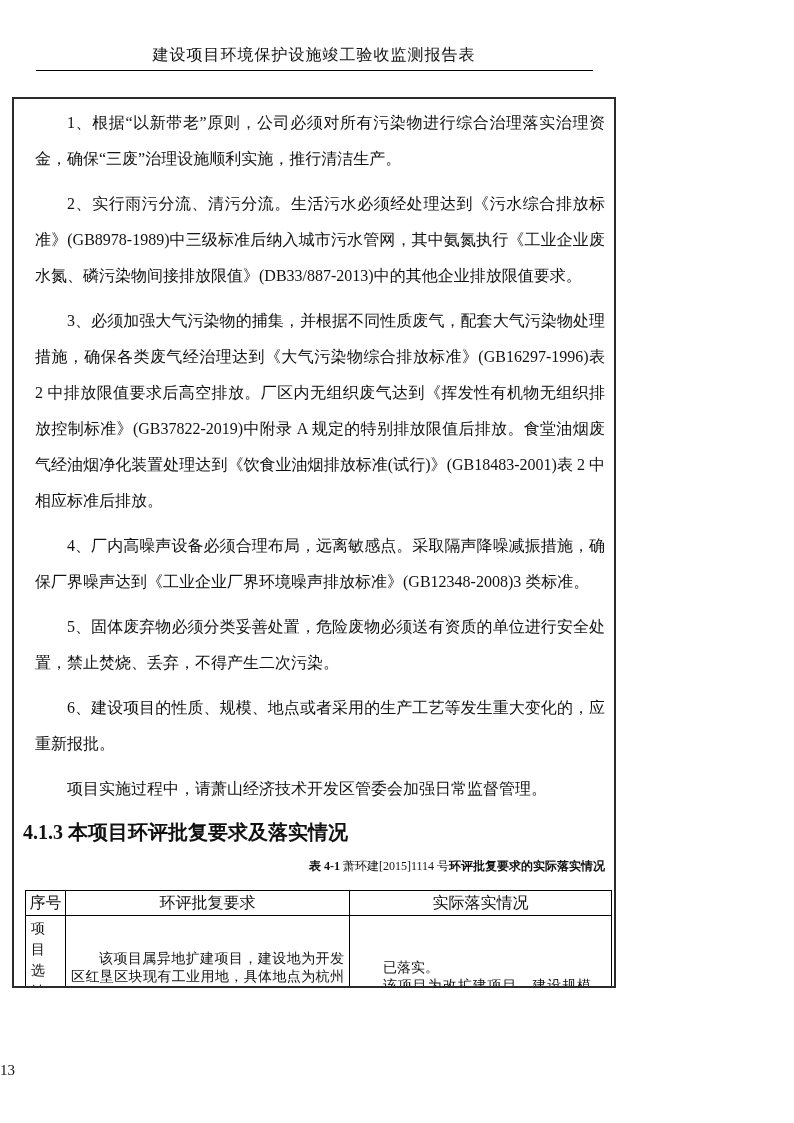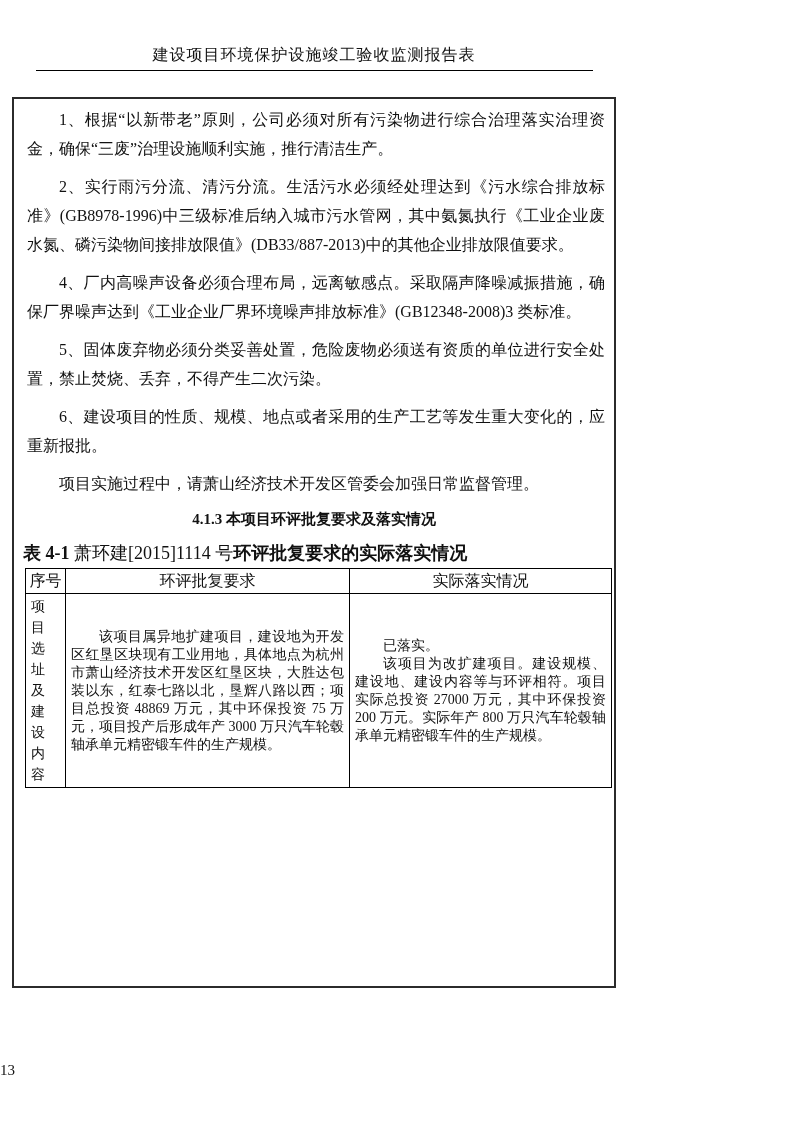--- a/index.html
+++ b/index.html
@@ -28,36 +28,35 @@
   .content-box {
     width: 604px;
     height: 891px;
     margin: 26px auto 0;
     border: 2px solid #2b2b2b;
     padding: 6px 9px 0 9px;
     overflow: hidden;
   }
   .body-p {
     font-size: 16px;
-    line-height: 29px;
-    margin: 0 0 9px 4px;
+    line-height: 36px;
+    margin: 0 0 9px 12px;
     text-indent: 2em;
     text-align: justify;
   }
   .section-heading {
-    font-size: 15px;
+    font-size: 20px;
     font-weight: bold;
     margin: 12px 0 6px 0;
     text-indent: 0;
-    text-align: center;
   }
   .table-caption {
-    text-align: left;
-    font-size: 18px;
-    margin: 12px 0 3px 0;
+    text-align: right;
+    font-size: 12px;
+    margin: 12px 0 15px 0;
   }
   .cap-bold { font-weight: bold; }
   table.approval {
     width: 586px;
     margin-left: 2px;
     border-collapse: collapse;
     table-layout: fixed;
     font-size: 14px;
   }
   table.approval th, table.approval td {
@@ -104,21 +103,22 @@
 <body>
 
 <div class="page">
 
   <div class="doc-title">建设项目环境保护设施竣工验收监测报告表</div>
   <div class="header-rule"></div>
 
   <div class="content-box">
 
     <p class="body-p">1、根据“以新带老”原则，公司必须对所有污染物进行综合治理落实治理资金，确保“三废”治理设施顺利实施，推行清洁生产。</p>
-    <p class="body-p">2、实行雨污分流、清污分流。生活污水必须经处理达到《污水综合排放标准》(GB8978-1996)中三级标准后纳入城市污水管网，其中氨氮执行《工业企业废水氮、磷污染物间接排放限值》(DB33/887-2013)中的其他企业排放限值要求。</p>
+    <p class="body-p">2、实行雨污分流、清污分流。生活污水必须经处理达到《污水综合排放标准》(GB8978-1989)中三级标准后纳入城市污水管网，其中氨氮执行《工业企业废水氮、磷污染物间接排放限值》(DB33/887-2013)中的其他企业排放限值要求。</p>
+    <p class="body-p">3、必须加强大气污染物的捕集，并根据不同性质废气，配套大气污染物处理措施，确保各类废气经治理达到《大气污染物综合排放标准》(GB16297-1996)表 2 中排放限值要求后高空排放。厂区内无组织废气达到《挥发性有机物无组织排放控制标准》(GB37822-2019)中附录 A 规定的特别排放限值后排放。食堂油烟废气经油烟净化装置处理达到《饮食业油烟排放标准(试行)》(GB18483-2001)表 2 中相应标准后排放。</p>
     <p class="body-p">4、厂内高噪声设备必须合理布局，远离敏感点。采取隔声降噪减振措施，确保厂界噪声达到《工业企业厂界环境噪声排放标准》(GB12348-2008)3 类标准。</p>
     <p class="body-p">5、固体废弃物必须分类妥善处置，危险废物必须送有资质的单位进行安全处置，禁止焚烧、丢弃，不得产生二次污染。</p>
     <p class="body-p">6、建设项目的性质、规模、地点或者采用的生产工艺等发生重大变化的，应重新报批。</p>
     <p class="body-p">项目实施过程中，请萧山经济技术开发区管委会加强日常监督管理。</p>
 
     <div class="section-heading">4.1.3 本项目环评批复要求及落实情况</div>
 
     <div class="table-caption">
       <span class="cap-bold">表 4-1 </span><span>萧环建[2015]1114 号</span><span class="cap-bold">环评批复要求的实际落实情况</span>
     </div>

